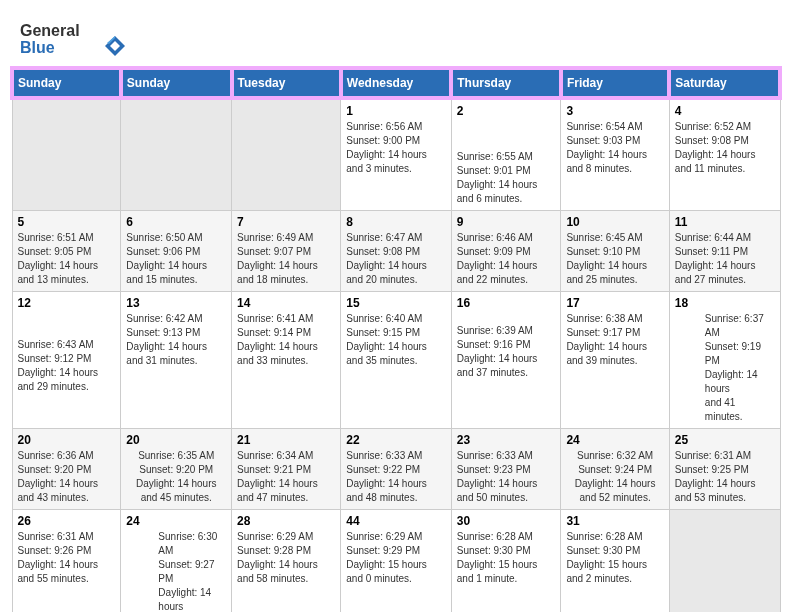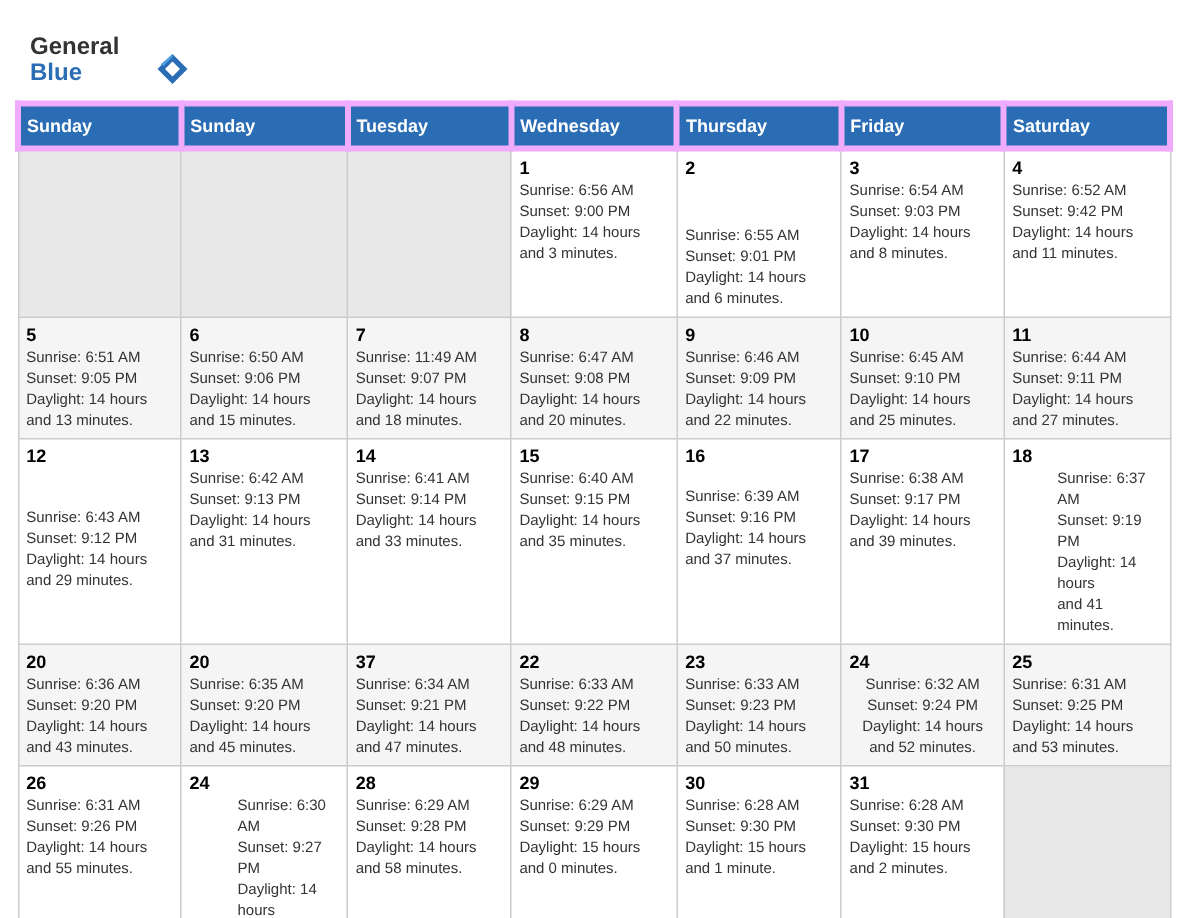--- a/index.html
+++ b/index.html
@@ -131,21 +131,21 @@
         <td>
           <div class="day-number">3</div>
           <div class="day-info" style="white-space: pre-line;">Sunrise: 6:54 AM
 Sunset: 9:03 PM
 Daylight: 14 hours
 and 8 minutes.</div>
         </td>
         <td>
           <div class="day-number">4</div>
           <div class="day-info" style="white-space: pre-line;">Sunrise: 6:52 AM
-Sunset: 9:42 PM
+Sunset: 9:08 PM
 Daylight: 14 hours
 and 11 minutes.</div>
         </td>
       </tr>
       <tr>
         <td>
           <div class="day-number">5</div>
           <div class="day-info" style="white-space: pre-line;">Sunrise: 6:51 AM
 Sunset: 9:05 PM
 Daylight: 14 hours
@@ -153,21 +153,21 @@
         </td>
         <td>
           <div class="day-number">6</div>
           <div class="day-info" style="white-space: pre-line;">Sunrise: 6:50 AM
 Sunset: 9:06 PM
 Daylight: 14 hours
 and 15 minutes.</div>
         </td>
         <td>
           <div class="day-number">7</div>
-          <div class="day-info" style="white-space: pre-line;">Sunrise: 11:49 AM
+          <div class="day-info" style="white-space: pre-line;">Sunrise: 6:49 AM
 Sunset: 9:07 PM
 Daylight: 14 hours
 and 18 minutes.</div>
         </td>
         <td>
           <div class="day-number">8</div>
           <div class="day-info" style="white-space: pre-line;">Sunrise: 6:47 AM
 Sunset: 9:08 PM
 Daylight: 14 hours
 and 20 minutes.</div>
@@ -248,27 +248,27 @@
       <tr>
         <td>
           <div class="day-number">20</div>
           <div class="day-info" style="white-space: pre-line;">Sunrise: 6:36 AM
 Sunset: 9:20 PM
 Daylight: 14 hours
 and 43 minutes.</div>
         </td>
         <td>
           <div class="day-number">20</div>
-          <div class="day-info" style="white-space: pre-line;">Sunrise: 6:35 AM
+          <div class="day-info" style="white-space: pre-line; text-align: center;">Sunrise: 6:35 AM
 Sunset: 9:20 PM
 Daylight: 14 hours
 and 45 minutes.</div>
         </td>
         <td>
-          <div class="day-number">37</div>
+          <div class="day-number">21</div>
           <div class="day-info" style="white-space: pre-line;">Sunrise: 6:34 AM
 Sunset: 9:21 PM
 Daylight: 14 hours
 and 47 minutes.</div>
         </td>
         <td>
           <div class="day-number">22</div>
           <div class="day-info" style="white-space: pre-line;">Sunrise: 6:33 AM
 Sunset: 9:22 PM
 Daylight: 14 hours
@@ -312,21 +312,21 @@
 and 57 minutes.</div>
         </td>
         <td>
           <div class="day-number">28</div>
           <div class="day-info" style="white-space: pre-line;">Sunrise: 6:29 AM
 Sunset: 9:28 PM
 Daylight: 14 hours
 and 58 minutes.</div>
         </td>
         <td>
-          <div class="day-number">29</div>
+          <div class="day-number">44</div>
           <div class="day-info" style="white-space: pre-line;">Sunrise: 6:29 AM
 Sunset: 9:29 PM
 Daylight: 15 hours
 and 0 minutes.</div>
         </td>
         <td>
           <div class="day-number">30</div>
           <div class="day-info" style="white-space: pre-line;">Sunrise: 6:28 AM
 Sunset: 9:30 PM
 Daylight: 15 hours

